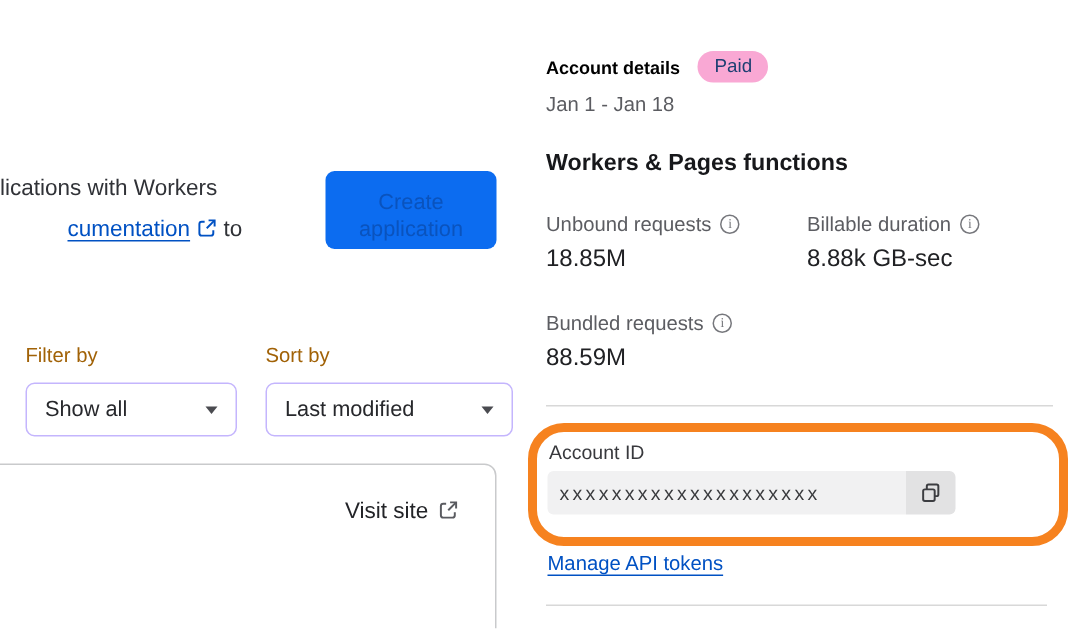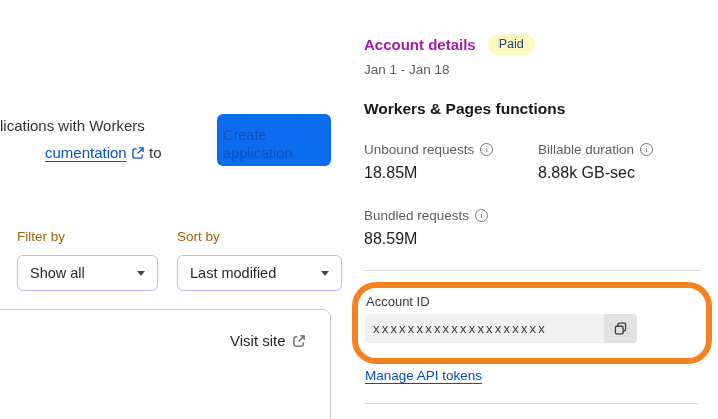--- a/index.html
+++ b/index.html
@@ -14,21 +14,21 @@
   
   .intro-line { font-size:15px; color:#303237; line-height:20px; white-space:nowrap; }
   .doc-link { color:#0051c3; text-decoration:underline; text-underline-offset:3px; cursor:pointer; }
   .ext-icon { display:inline-block; vertical-align:-2px; width:14px; height:14px; }
   .ext-icon svg { display:block; width:100%; height:100%; }
 
   .create-btn {
     left:217px; top:114px; width:114px; height:52px;
     background:#0c6cf0; color:#0a53bd; border:none; border-radius:6px;
     font-family:"Liberation Sans", sans-serif; font-size:14.5px; line-height:18px;
-    text-align:left; cursor:pointer; padding:12px 6px;
+    text-align:center; cursor:pointer; padding:12px 6px;
   }
 
   .ctl-label { font-size:13.5px; color:#a16207; }
   .dropdown {
     display:flex; align-items:center; justify-content:space-between;
     height:36px; padding:0 12px; border:1px solid #c4b5fd; border-radius:6px;
     background:#fff; font-size:14.5px; color:#27282c; cursor:pointer;
   }
   .caret {
     width:0; height:0; border-left:4.5px solid transparent;
@@ -42,21 +42,21 @@
   }
   .visit-link {
     position:absolute; left:259px; top:22px;
     font-size:15px; color:#232428; text-underline-offset:4px;
     cursor:pointer; white-space:nowrap;
   }
   .visit-link .ext-icon { margin-left:6px; color:#5a5b60; }
 
   
   .title-row { left:364px; top:34px; display:flex; align-items:center; gap:12px; }
-  .acct-title { font-size:15px; font-weight:700; color:#a21caf; }
+  .acct-title { font-size:12px; font-weight:700; color:#000000; }
   .badge {
     font-size:12.5px; padding:3px 11px 4px; border-radius:999px; white-space:nowrap;
   }
   .date-range { left:364px; top:62px; font-size:13.5px; color:#5b5c61; }
   .section-title { left:364px; top:100px; font-size:15.5px; font-weight:700; color:#17181b; }
 
   .stat .stat-label-row { display:flex; align-items:center; gap:6px; }
   .stat .stat-label { font-size:13.5px; color:#5c5d62; }
   .info-icon {
     width:13px; height:13px; border:1px solid #76777c; border-radius:50%;
@@ -134,21 +134,21 @@
       <span>Visit site</span><span class="ext-icon"><svg viewBox="0 0 16 16">
             <path d="M6.2 3.2H4A1.8 1.8 0 0 0 2.2 5v7A1.8 1.8 0 0 0 4 13.8h7A1.8 1.8 0 0 0 12.8 12V9.8" fill="none" stroke="currentColor" stroke-width="1.5"></path>
             <path d="M9.2 2.2h4.6v4.6" fill="none" stroke="currentColor" stroke-width="1.5"></path>
             <path d="M13.6 2.4 7.8 8.2" fill="none" stroke="currentColor" stroke-width="1.5"></path>
           </svg></span>
     </span>
   </div>
 
   <div class="abs title-row">
     <span class="acct-title">Account details</span>
-    <span class="badge" id="paid-badge" style="background: #fef9c3; color: rgb(29, 63, 114);">Paid</span>
+    <span class="badge" id="paid-badge" style="background: #f9a8d4; color: rgb(29, 63, 114);">Paid</span>
   </div>
   <div class="abs date-range">Jan 1 - Jan 18</div>
   <div class="abs section-title">Workers &amp; Pages functions</div>
 
   <div class="abs stat" style="left:364px; top:142px;">
     <div class="stat-label-row">
       <span class="stat-label">Unbound requests</span>
       <span class="info-icon">i</span>
     </div>
     <div class="stat-value">18.85M</div>

